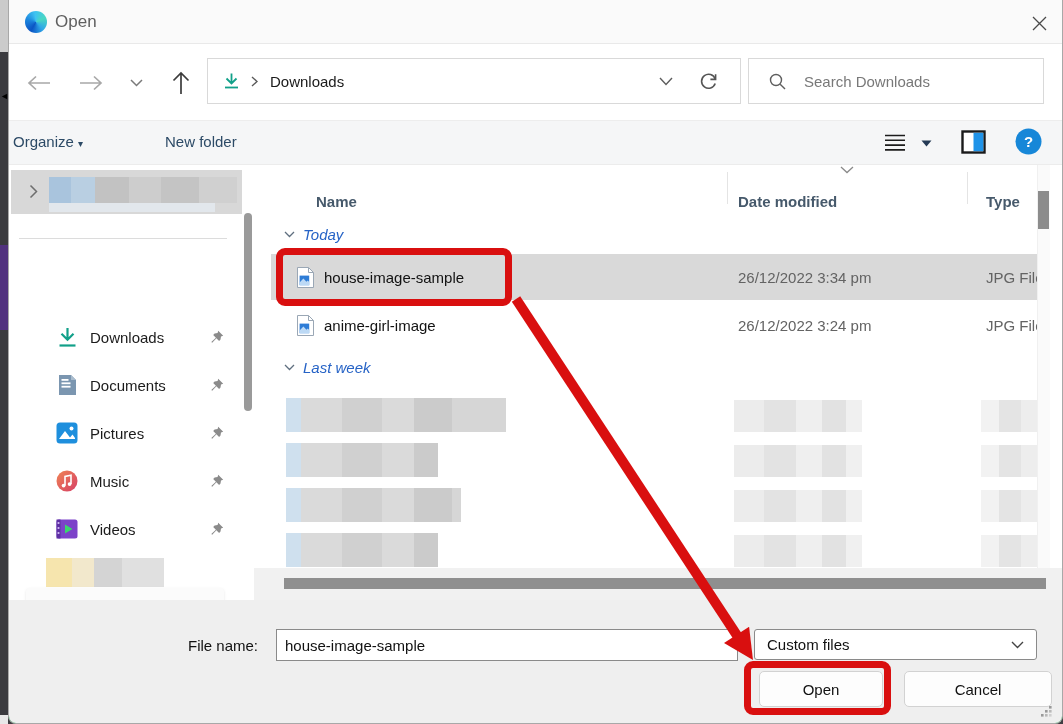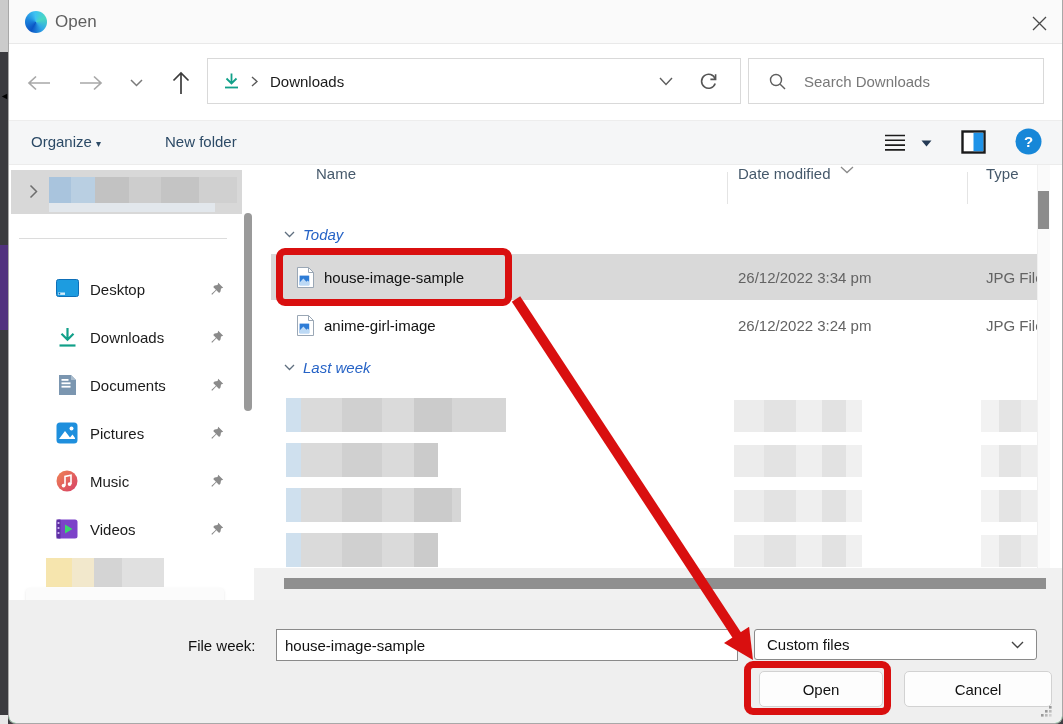--- a/index.html
+++ b/index.html
@@ -54,21 +54,21 @@
   .side-item { left:0; width:233px; height:48px; display:flex; align-items:center; padding-left:48px; padding-right:18px; cursor:pointer; }
   .side-label { font-size:15px; color:#1b1b1b; flex:1; margin-left:11px; }
   .side-ico { width:24px; height:24px; display:flex; align-items:center; justify-content:center; flex:0 0 24px; margin-left:-2px; }
   .pin { flex:0 0 15px; }
   .mz-folder { left:37px; top:393px; width:118px; height:29px;
     background:linear-gradient(90deg,#f6e5ae 0 26px,#f2e8cc 26px 48px,#d4d4d4 48px 76px,#e0e0e0 76px 100%); }
   .side-whitebox { left:17px; top:423px; width:198px; height:34px; background:#fbfbfb; border-radius:4px; box-shadow:0 1px 3px rgba(0,0,0,.10); }
   .side-scroll { left:235px; top:48px; width:8px; height:198px; background:#9a9a9a; border-radius:4px; }
 
   .filelist { left:245px; top:165px; width:810px; height:435px; background:#fff; }
-  .colhead { top:0; font-size:15px; color:#46596b; cursor:pointer; }
+  .colhead { top:28px; font-size:15px; color:#46596b; cursor:pointer;font-weight:bold; }
   .col-div { top:7px; width:1px; height:32px; background:#e4e4e4; }
   .group-head { height:24px; display:flex; align-items:center; gap:8px; cursor:pointer; }
   .group-label { font-size:15px; color:#2663c6;font-style:italic; }
   .file-row { left:17px; width:766px; height:46px; display:flex; align-items:center; cursor:pointer; }
   .file-row.selected { background:#d9d9d9; }
   .fcell-name { font-size:15px; color:#121212; margin-left:10px; }
   .fcell-date { position:absolute; left:467px; font-size:15px; color:#636363; }
   .fcell-type { position:absolute; left:715px; width:54px; overflow:hidden; white-space:nowrap; font-size:15px; color:#636363; }
   .file-ico { margin-left:26px; flex:0 0 17px; }
   .blur-row { height:34px; cursor:pointer; }
@@ -177,21 +177,21 @@
       <div class="abs searchbox">
         <svg width="17" height="17" viewBox="0 0 17 17">
           <circle cx="7" cy="7" r="5.5" stroke="#5e5e5e" stroke-width="1.4" fill="none"></circle>
           <path d="M11.2 11.2 L16 16" stroke="#5e5e5e" stroke-width="1.4"></path>
         </svg>
         <span class="search-ph">Search Downloads</span>
       </div>
     </div>
 
     <div class="abs toolbar">
-      <div class="abs tool-text" style="left:22px">
+      <div class="abs tool-text" style="left:4px">
         <span>Organize</span>
         <span class="caret">▾</span>
       </div>
       <div class="abs tool-text" style="left:156px">New folder</div>
 
       <div class="abs" style="left:875px; top:12px">
         <svg width="22" height="19" viewBox="0 0 22 19">
           <path d="M1 2.5 H21 M1 7.3 H21 M1 12.1 H21 M1 16.9 H21" stroke="#1c1c1c" stroke-width="1.6"></path>
         </svg>
       </div>
@@ -217,34 +217,20 @@
     <div class="abs sidebar">
       <div class="abs tree-blur">
         <svg class="abs tree-chevron" width="9" height="15" viewBox="0 0 9 15">
           <path d="M1.5 1.5 L7.5 7.5 L1.5 13.5" stroke="#6e6e6e" stroke-width="1.5" fill="none"></path>
         </svg>
         <div class="abs mz-side"></div>
         <div class="abs mz-side2"></div>
       </div>
       <div class="abs side-sep"></div>
 
-      <div class="abs side-item" style="top:100px">
-        <span class="side-ico">
-          <svg width="23" height="20" viewBox="0 0 23 20">
-            <rect x="0.5" y="0.5" width="22" height="17" rx="2" fill="#1d9ce0"></rect>
-            <rect x="0.5" y="0.5" width="22" height="17" rx="2" fill="none" stroke="#0e6fb8" stroke-width="1"></rect>
-            <rect x="2" y="13.5" width="7" height="2.4" fill="#d3ecfa"></rect>
-            <circle cx="3.4" cy="14.7" r="0.9" fill="#0e6fb8"></circle>
-          </svg>
-        </span>
-        <span class="side-label">Desktop</span>
-        <svg class="pin" width="15" height="15" viewBox="0 0 15 15">
-          <path d="M9.2 0.8 l5 5 -2.2 0.7 -0.5 3 -1.4 1.4 -2.7-2.7 -4.2 4.6 -0.9-0.9 4.6-4.2 -2.7-2.7 1.4-1.4 3-0.5 z" fill="#8b8b8b"></path>
-        </svg>
-      </div>
 
       <div class="abs side-item" style="top:148px">
         <span class="side-ico">
           <svg width="19" height="21" viewBox="0 0 19 21">
             <path d="M9.5 1 V12.5 M3.5 6.8 L9.5 12.8 L15.5 6.8" stroke="#11a089" stroke-width="2.2" fill="none"></path>
             <path d="M1.5 18.5 H17.5" stroke="#11a089" stroke-width="2.2"></path>
           </svg>
         </span>
         <span class="side-label">Downloads</span>
         <svg class="pin" width="15" height="15" viewBox="0 0 15 15">
@@ -395,21 +381,21 @@
       </div>
 
       <div class="abs vscroll-track"></div>
       <div class="abs vscroll-thumb"></div>
       <div class="abs hband">
         <div class="abs hscroll-thumb"></div>
       </div>
     </div>
 
     <div class="abs footer">
-      <label class="abs fn-label">File week:</label>
+      <label class="abs fn-label">File name:</label>
       <input class="abs fn-input" type="text" value="house-image-sample" style="">
       <div class="abs ft-select">
         <span class="ft-text">Custom files</span>
         <svg width="13" height="8" viewBox="0 0 13 8">
           <path d="M1 1 L6.5 6.5 L12 1" stroke="#444" stroke-width="1.4" fill="none"></path>
         </svg>
       </div>
       <div class="abs btn btn-open">Open</div>
       <div class="abs btn btn-cancel">Cancel</div>
       <svg class="abs grip" width="14" height="14" viewBox="0 0 14 14">

